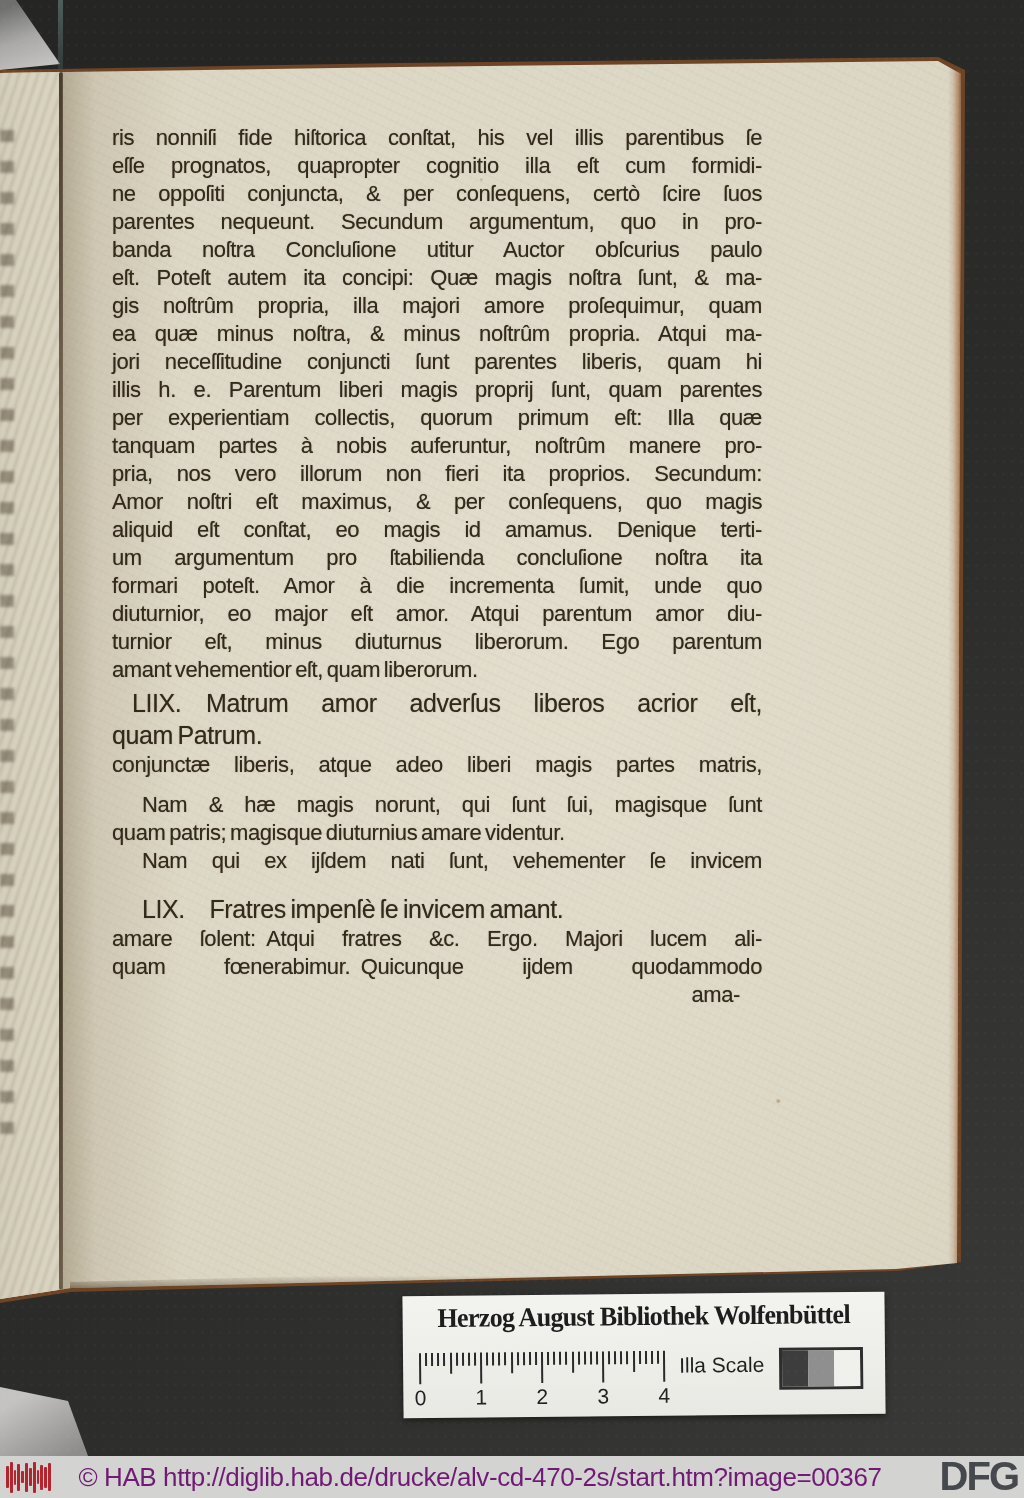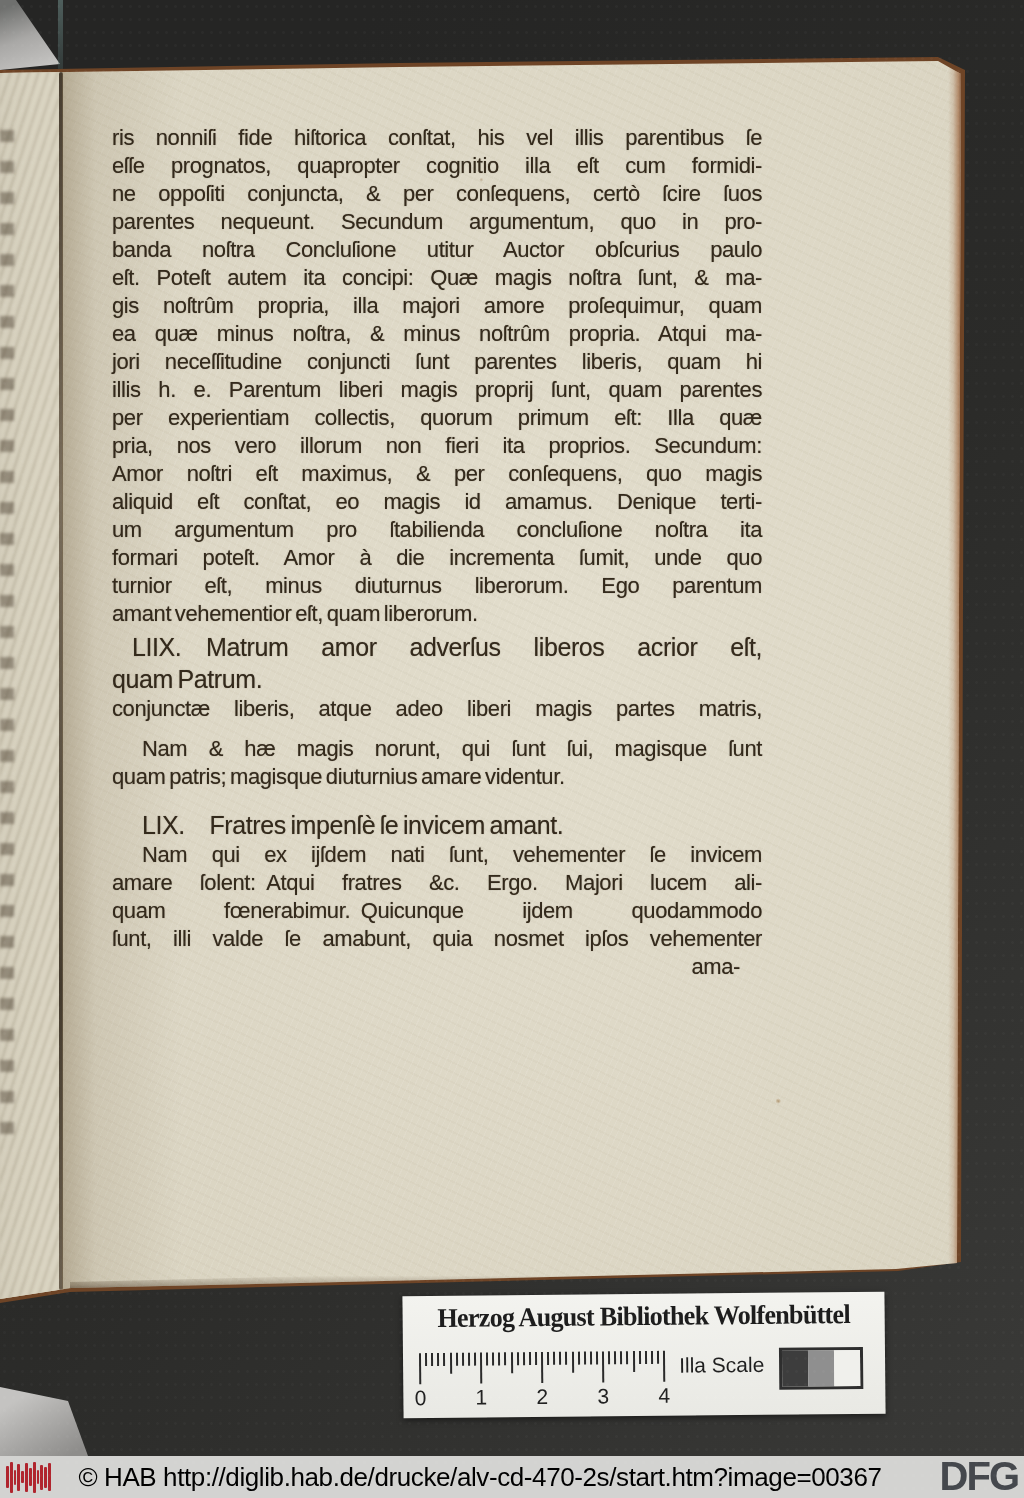--- a/index.html
+++ b/index.html
@@ -81,21 +81,21 @@
       font-size:21px;color:#1f1f1f;}
   .gray-patch{position:absolute;left:376px;top:55px;width:84px;height:42px;display:flex;
       border:3px solid #2e2e2e;box-sizing:border-box;}
   .gray-patch div{flex:1;}
 
   
   .footer-bar{position:absolute;left:0;top:1456px;width:1024px;height:42px;background:#d3d3d1;}
   .stamp{position:absolute;left:6px;top:4px;width:46px;height:34px;display:flex;align-items:center;}
   .stamp div{width:3px;margin-right:1px;border-radius:1px;}
   .copyright{position:absolute;left:0;right:64px;top:0;height:42px;line-height:42px;text-align:center;
-      font-family:"Liberation Sans",sans-serif;font-size:26px;color:#000000;letter-spacing:-0.4px;}
+      font-family:"Liberation Sans",sans-serif;font-size:26px;color:#701a75;letter-spacing:-0.4px;}
   .dfg{position:absolute;right:6px;top:0;height:42px;line-height:40px;
       font-family:"Liberation Sans",sans-serif;font-weight:bold;font-size:40px;
       color:#45484d;letter-spacing:-2px;transform:scaleY(1.02);}
 </style>
 </head>
 <body>
 
 <div class="stage">
 
   <div class="glass-top"></div>
@@ -120,37 +120,38 @@
         <div class="line j">eſſe prognatos, quapropter cognitio illa eſt cum formidi-</div>
         <div class="line j">ne oppoſiti conjuncta, &amp; per conſequens, certò ſcire ſuos</div>
         <div class="line j">parentes nequeunt. Secundum argumentum, quo in pro-</div>
         <div class="line j">banda noſtra Concluſione utitur Auctor obſcurius paulo</div>
         <div class="line j">eſt. Poteſt autem ita concipi: Quæ magis noſtra ſunt, &amp; ma-</div>
         <div class="line j">gis noſtrûm propria, illa majori amore proſequimur, quam</div>
         <div class="line j">ea quæ minus noſtra, &amp; minus noſtrûm propria. Atqui ma-</div>
         <div class="line j">jori neceſſitudine conjuncti ſunt parentes liberis, quam hi</div>
         <div class="line j">illis h. e. Parentum liberi magis proprij ſunt, quam parentes</div>
         <div class="line j">per experientiam collectis, quorum primum eſt: Illa quæ</div>
+        <div class="line j">tanquam partes à nobis auferuntur, noſtrûm manere pro-</div>
         <div class="line j">pria, nos vero illorum non fieri ita proprios. Secundum:</div>
         <div class="line j">Amor noſtri eſt maximus, &amp; per conſequens, quo magis</div>
         <div class="line j">aliquid eſt conſtat, eo magis id amamus. Denique terti-</div>
         <div class="line j">um argumentum pro ſtabilienda concluſione noſtra ita</div>
         <div class="line j">formari poteſt. Amor à die incrementa ſumit, unde quo</div>
+        <div class="line j">diuturnior, eo major eſt amor. Atqui parentum amor diu-</div>
         <div class="line j">turnior eſt, minus diuturnus liberorum. Ego parentum</div>
         <div class="line l">amant vehementior eſt, quam liberorum.</div>
         <div class="line h j ind2 gap0">LIIX. Matrum amor adverſus liberos acrior eſt,</div>
         <div class="line h l">quam Patrum.</div>
         <div class="line j">conjunctæ liberis, atque adeo liberi magis partes matris,</div>
         <div class="line j ind1 gap1">Nam &amp; hæ magis norunt, qui ſunt ſui, magisque ſunt</div>
         <div class="line l">quam patris; magisque diuturnius amare videntur.</div>
+        <div class="line j ind1">Nam qui ex ijſdem nati ſunt, vehementer ſe invicem</div>
         <div class="line h l ind1 gap2">LIX. Fratres impenſè ſe invicem amant.</div>
-        <div class="line j ind1">Nam qui ex ijſdem nati ſunt, vehementer ſe invicem</div>
         <div class="line j">amare ſolent: Atqui fratres &amp;c. Ergo. Majori lucem ali-</div>
         <div class="line j">quam fœnerabimur. Quicunque ijdem quodammodo</div>
-        <div class="line j">ſunt, illi valde ſe amabunt, quia nosmet ipſos vehementer</div>
         <div class="line r">ama-</div>
       </div>
   </div>
 
   <div class="glass-bottom"></div>
 
   <div class="ruler-card">
     <div class="ruler-title">Herzog August Bibliothek Wolfenbüttel</div>
     <div class="ruler-ticks">
         <div class="tick" style="left: 0px; height: 31px;"></div>

